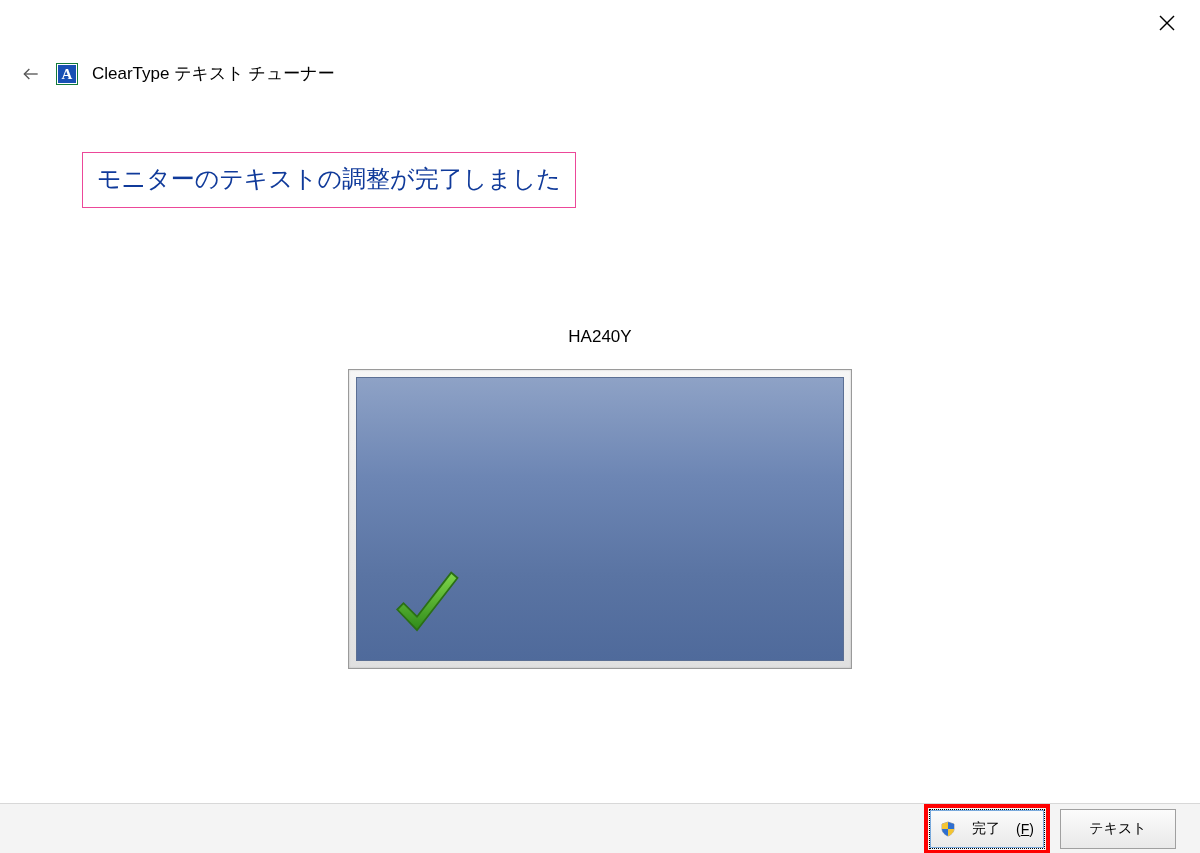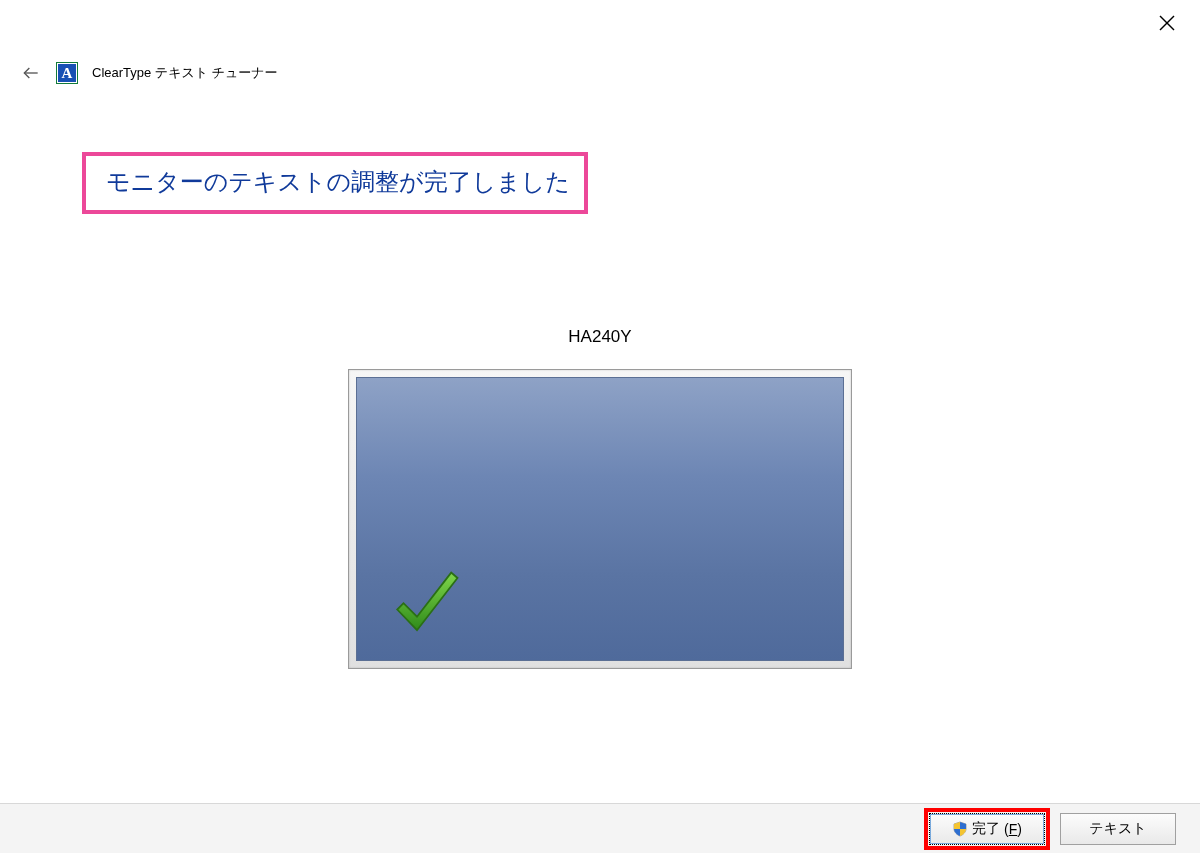--- a/index.html
+++ b/index.html
@@ -62,29 +62,29 @@
       width: 18px; height: 18px;
       background: #1850b4;
       color: #fff;
       font-family: "Times New Roman", serif;
       font-size: 15px;
       line-height: 18px;
       text-align: center;
       font-weight: bold;
     }
     .app-title {
-      font-size: 13px;
+      font-size: 17px;
       color: #000;
     }
     .heading-outline {
       position: absolute;
       top: 152px;
       left: 82px;
-      padding: 10px 14px 12px 20px;
-      border: 4px solid #ec4899;
+      padding: 10px 14px 12px 14px;
+      border: 1px solid #ec4899;
     }
     .heading-text {
       font-size: 24px;
       color: #103a9a;
     }
     .monitor-area {
       position: absolute;
       top: 327px;
       left: 0;
       width: 100%;
@@ -127,30 +127,30 @@
       border-top: 1px solid #d8d8d8;
       background: #f4f4f4;
       display: flex;
       justify-content: flex-end;
       align-items: center;
       padding-right: 24px;
       gap: 10px;
     }
     .btn {
       min-width: 116px;
-      height: 32px;
+      height: 40px;
       border: 1px solid #a0a0a0;
       background: linear-gradient(to bottom, #fcfcfc, #e9e9e9);
       font-family: inherit;
       font-size: 14px;
       cursor: pointer;
       display: inline-flex;
       align-items: center;
       justify-content: center;
-      gap: 4px;
+      gap: 16px;
       padding: 0 10px;
     }
     .btn .underline { text-decoration: underline; }
     .finish-outline {
       border: 4px solid #ff0000;
       padding: 1px;
       display: inline-flex;
     }
     .finish-btn {
       border: 1px dotted #000;

